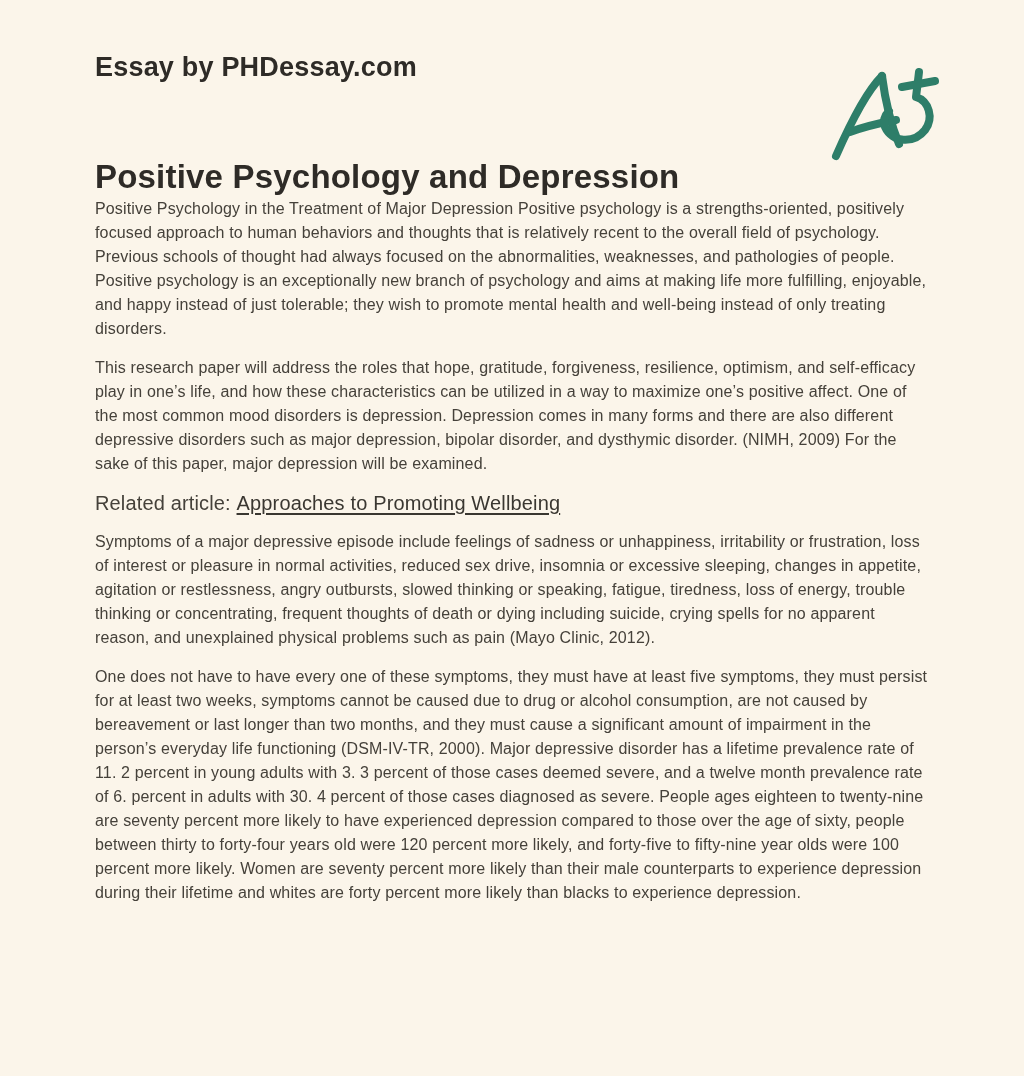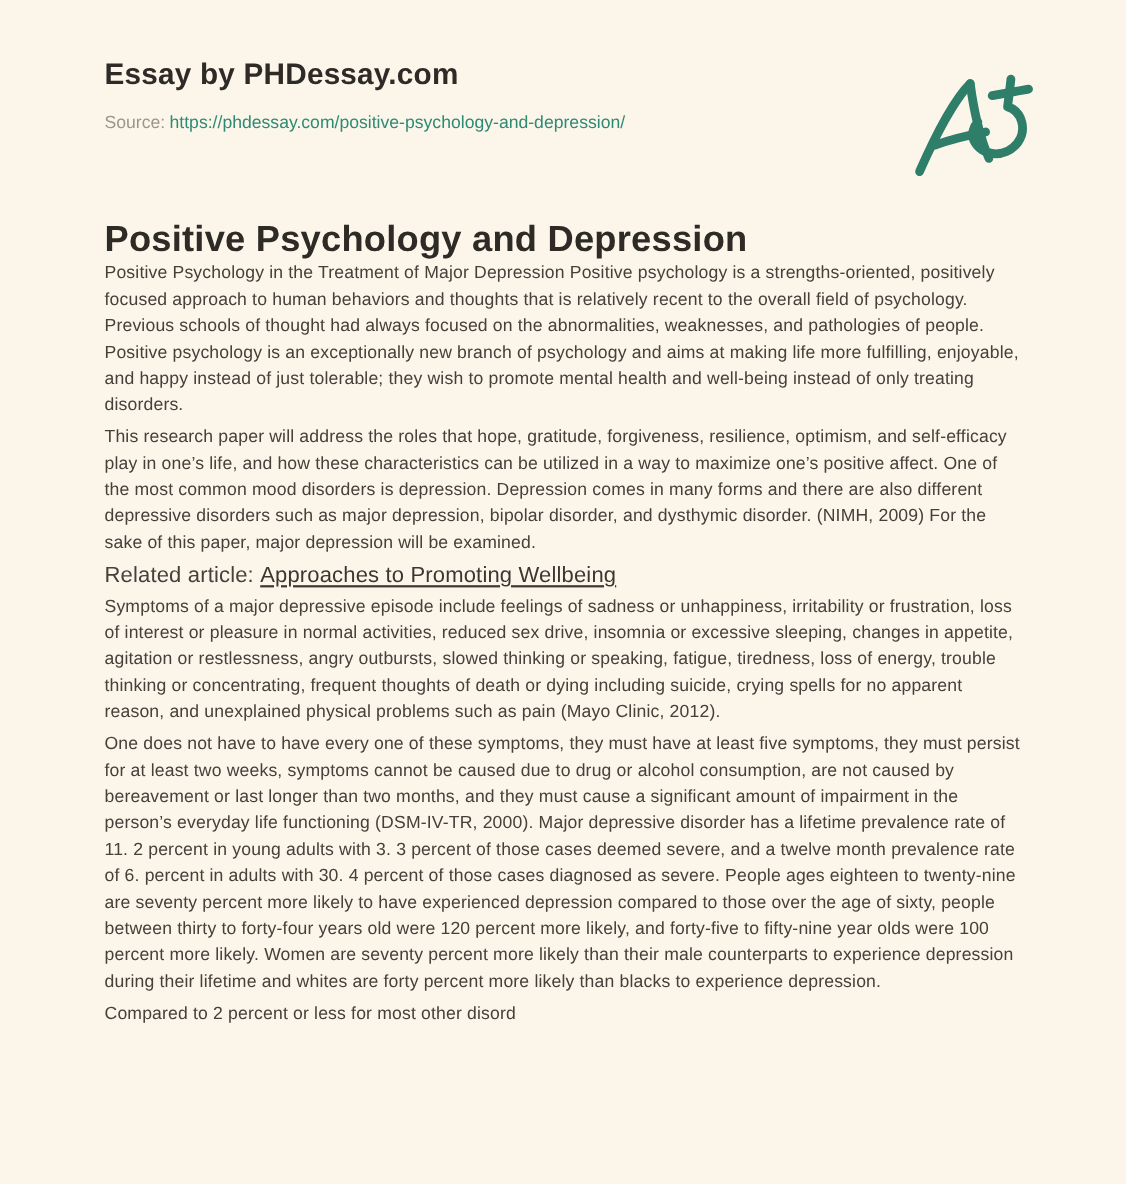--- a/index.html
+++ b/index.html
@@ -60,42 +60,41 @@
     letter-spacing: 0.2px;
     line-height: 1.2;
   }
   .body-copy p.para {
     font-size: 16px;
     line-height: 24px;
     color: var(--ink-body);
     letter-spacing: 0.15px;
   }
   p.para.first { }
-  p.para + p.para, p.related + p.para, p.para + p.related { margin-top: 5px; }
+  p.para + p.para, p.related + p.para, p.para + p.related { margin-top: 15px; }
   .related {
     font-size: 20px;
     line-height: 24px;
     color: var(--ink-body);
     letter-spacing: 0.15px;
   }
   .related .related-link {
     color: #3a3731;
     text-decoration: underline;
     text-underline-offset: 3px;
   }
 </style>
 </head>
 <body>
 
 <div class="page">
   <div class="content">
 
     <h1 class="header-title">Essay by PHDessay.com</h1>
 
-    <p class="source-line"><span>Source:</span><a class="source-url" href="#">https://phdessay.com/positive-psychology-and-depression/</a></p>
 
     <div class="logo-wrap">
       <svg viewBox="0 0 120 96" width="120" height="96">
         <g fill="none" stroke="#2e7e69" stroke-width="8" stroke-linecap="round" stroke-linejoin="round">
           <path d="M8,90 C22,58 40,24 54,10"></path>
           <path d="M54,10 C57,33 63,59 71,78"></path>
           <path d="M22,66 C38,60 52,57 68,54"></path>
           <path d="M91,6 C90,15 89,23 88,31 C101,35 106,52 97,64 C86,78 64,77 57,61 C55,55 57,49 61,45"></path>
           <path d="M74,21 L107,15"></path>
         </g>
@@ -109,17 +108,16 @@
       <p class="para first">Positive Psychology in the Treatment of Major Depression Positive psychology is a strengths-oriented, positively focused approach to human behaviors and thoughts that is relatively recent to the overall field of psychology. Previous schools of thought had always focused on the abnormalities, weaknesses, and pathologies of people. Positive psychology is an exceptionally new branch of psychology and aims at making life more fulfilling, enjoyable, and happy instead of just tolerable; they wish to promote mental health and well-being instead of only treating disorders.</p>
 
       <p class="para">This research paper will address the roles that hope, gratitude, forgiveness, resilience, optimism, and self-efficacy play in one’s life, and how these characteristics can be utilized in a way to maximize one’s positive affect. One of the most common mood disorders is depression. Depression comes in many forms and there are also different depressive disorders such as major depression, bipolar disorder, and dysthymic disorder. (NIMH, 2009) For the sake of this paper, major depression will be examined.</p>
 
       <p class="related"><span>Related article:</span>&nbsp;<a class="related-link" href="#">Approaches to Promoting Wellbeing</a></p>
 
       <p class="para">Symptoms of a major depressive episode include feelings of sadness or unhappiness, irritability or frustration, loss of interest or pleasure in normal activities, reduced sex drive, insomnia or excessive sleeping, changes in appetite, agitation or restlessness, angry outbursts, slowed thinking or speaking, fatigue, tiredness, loss of energy, trouble thinking or concentrating, frequent thoughts of death or dying including suicide, crying spells for no apparent reason, and unexplained physical problems such as pain (Mayo Clinic, 2012).</p>
 
       <p class="para">One does not have to have every one of these symptoms, they must have at least five symptoms, they must persist for at least two weeks, symptoms cannot be caused due to drug or alcohol consumption, are not caused by bereavement or last longer than two months, and they must cause a significant amount of impairment in the person’s everyday life functioning (DSM-IV-TR, 2000). Major depressive disorder has a lifetime prevalence rate of 11. 2 percent in young adults with 3. 3 percent of those cases deemed severe, and a twelve month prevalence rate of 6. percent in adults with 30. 4 percent of those cases diagnosed as severe. People ages eighteen to twenty-nine are seventy percent more likely to have experienced depression compared to those over the age of sixty, people between thirty to forty-four years old were 120 percent more likely, and forty-five to fifty-nine year olds were 100 percent more likely. Women are seventy percent more likely than their male counterparts to experience depression during their lifetime and whites are forty percent more likely than blacks to experience depression.</p>
 
-      <p class="para">Compared to 2 percent or less for most other disord</p>
 
     </div>
   </div>
 </div>
 
 </body></html>

